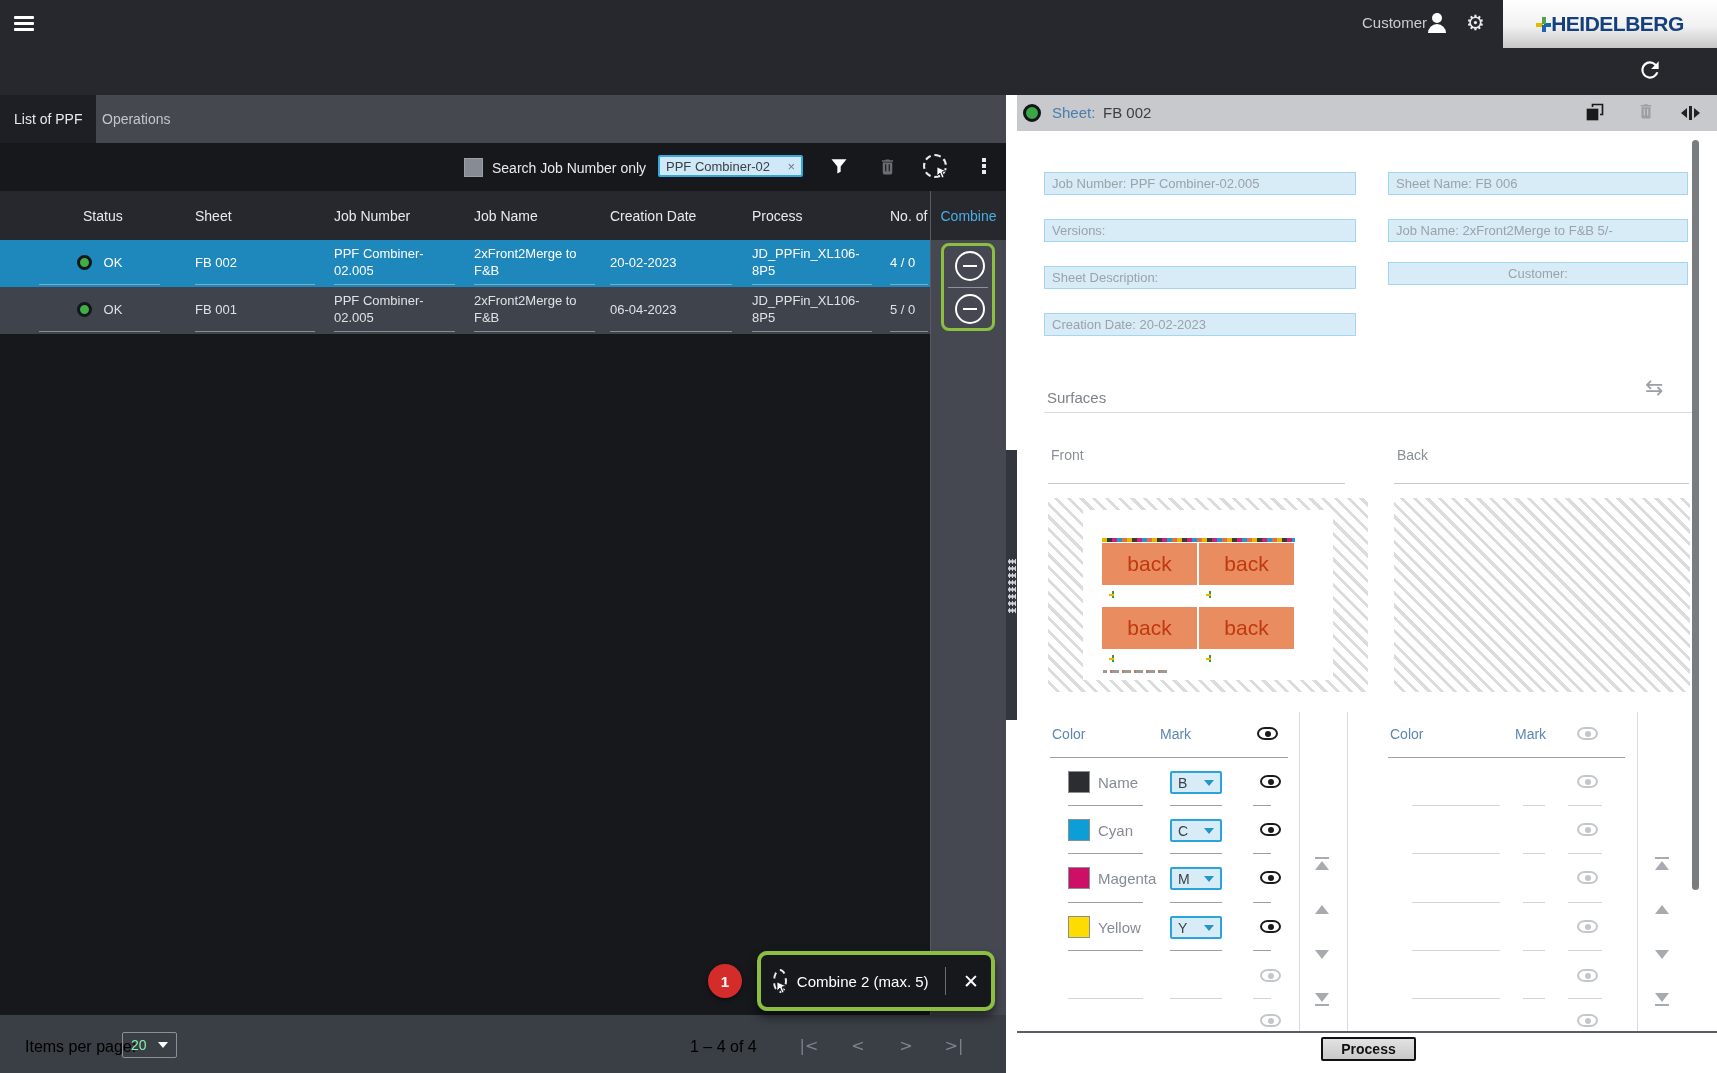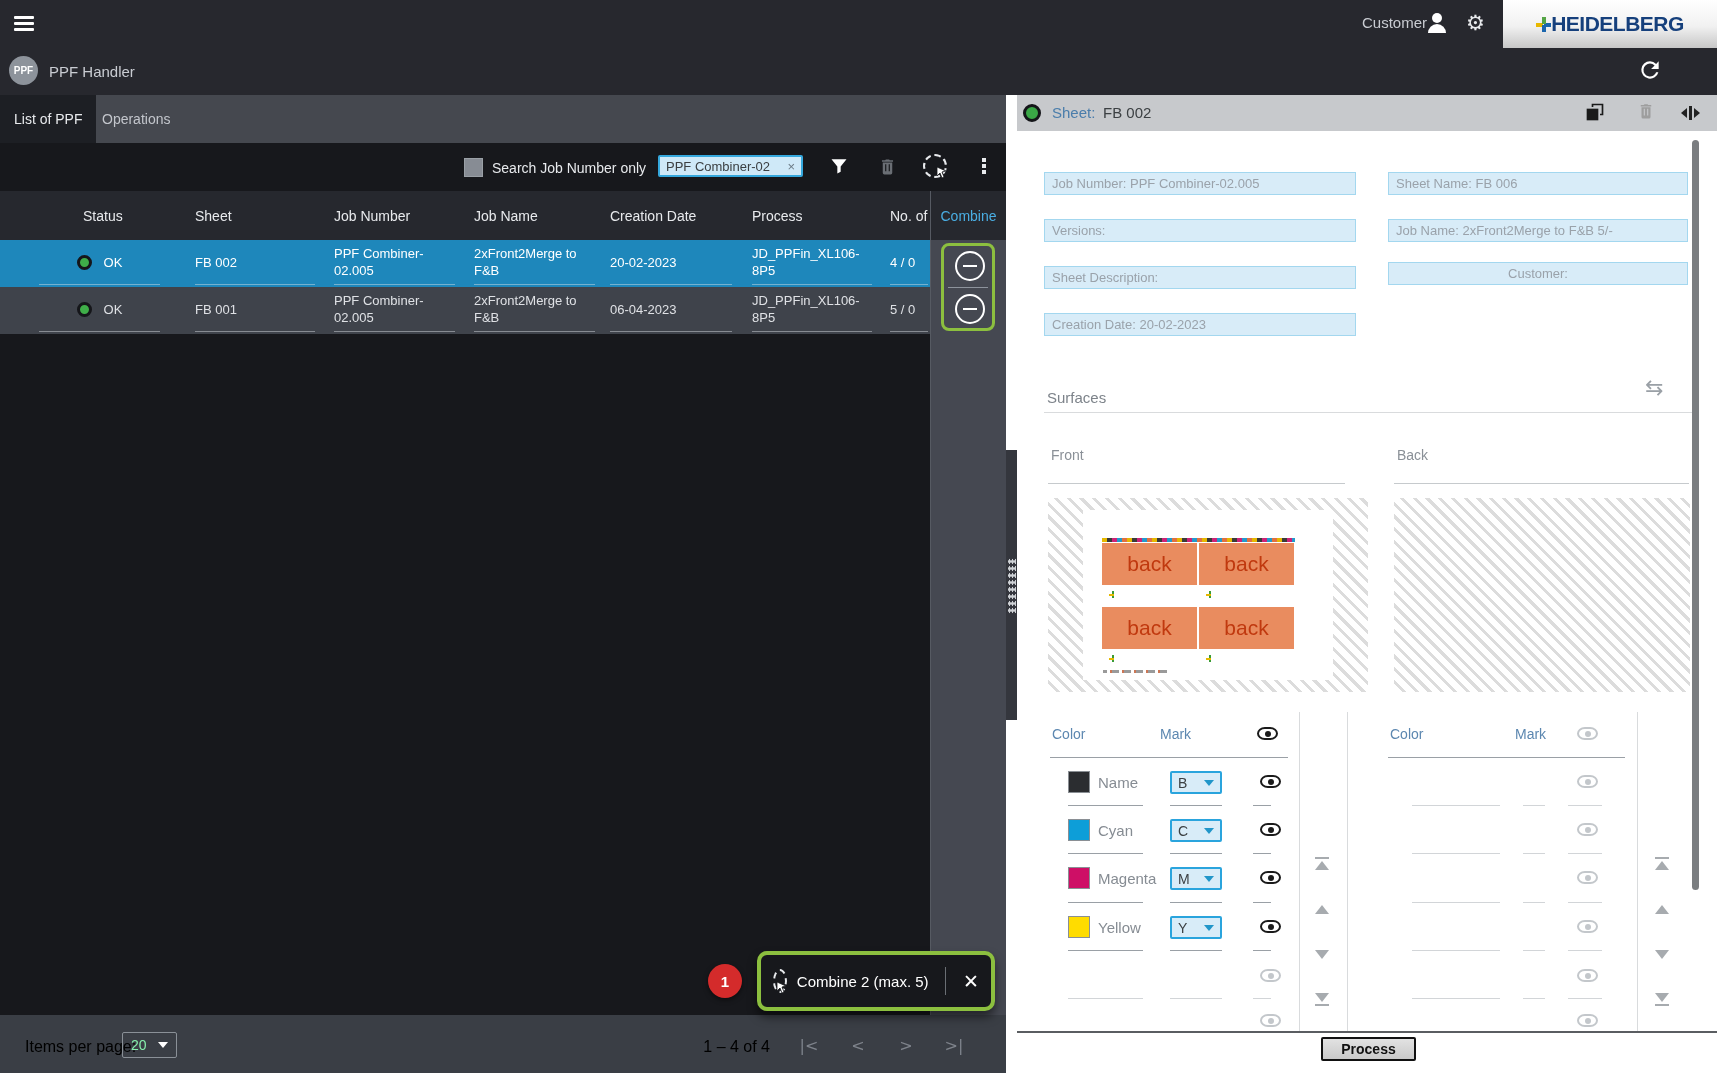--- a/index.html
+++ b/index.html
@@ -58,21 +58,21 @@
   .tablebg{left:0;top:334px;width:930px;height:681px;background:#17181c;}
   .combogroup{left:941px;top:243px;width:54px;height:88px;border:3px solid #8cbf3f;border-radius:8px;box-sizing:border-box;}
   .combogroup .mid{position:absolute;left:4px;right:4px;top:41px;height:1px;background:#8d939c;}
   .minusbtn{position:absolute;left:11px;width:30px;height:30px;border:2px solid #fff;border-radius:50%;box-sizing:border-box;cursor:pointer;}
   .minusbtn i{position:absolute;left:6px;top:12px;width:14px;height:2px;background:#fff;}
 
   .footer{left:0;top:1015px;width:1006px;height:58px;background:#3a3e45;color:#b6bac0;font-size:14px;}
   .perpagebox{left:122px;top:1032px;width:55px;height:26px;border:1px solid #8a9097;border-radius:2px;display:flex;align-items:center;color:#86efac;font-size:14px;padding:8px 8px;box-sizing:border-box;cursor:pointer;}
   .caret{width:0;height:0;border-left:5px solid transparent;border-right:5px solid transparent;border-top:6px solid #fff;margin-left:auto;}
   .itemslabel{left:25px;top:1038px;}
-  .rangelabel{left:690px;top:1038px;width:80px;text-align:right;}
+  .rangelabel{left:690px;top:1038px;width:80px;text-align:left;}
   .pagerbtn{top:1036px;width:26px;height:22px;color:#7e838b;font-size:16px;text-align:center;font-family:"DejaVu Sans",sans-serif;cursor:pointer;}
 
   
   .gutter{left:1006px;top:95px;width:11px;height:978px;background:#fff;}
   .handle{left:1006px;top:450px;width:11px;height:270px;background:#34363d;cursor:col-resize;}
   .dots{position:absolute;left:2px;top:108px;width:8px;height:56px;
     background-image:radial-gradient(#cfd2d6 1px, transparent 1.3px);background-size:3px 7px;}
 
   
   .rpanel{left:1017px;top:95px;width:700px;height:978px;background:#fff;}
@@ -153,24 +153,20 @@
       <span class="hplus">
           <i class="h1"></i>
           <i class="h2"></i>
           <i class="v1"></i>
           <i class="v2"></i>
         </span>
       <span class="logotext">HEIDELBERG</span>
     </div>
   </div>
 
-  <div class="abs approw">
-    <div class="abs ppfbadge">PPF</div>
-    <div class="abs apptitle">PPF Handler</div>
-  </div>
   <div class="abs refresh">
     <svg width="26" height="26" viewBox="0 0 24 24">
         <path fill="#fff" d="M17.65 6.35A7.96 7.96 0 0 0 12 4a8 8 0 1 0 7.73 10h-2.08A6 6 0 1 1 12 6c1.66 0 3.14.69 4.22 1.78L13 11h7V4l-2.35 2.35z"></path>
       </svg>
   </div>
 
   <div class="abs tabbar">
     <div class="tab active" style="left:0;">
         <span>List of PPF</span>
       </div>

